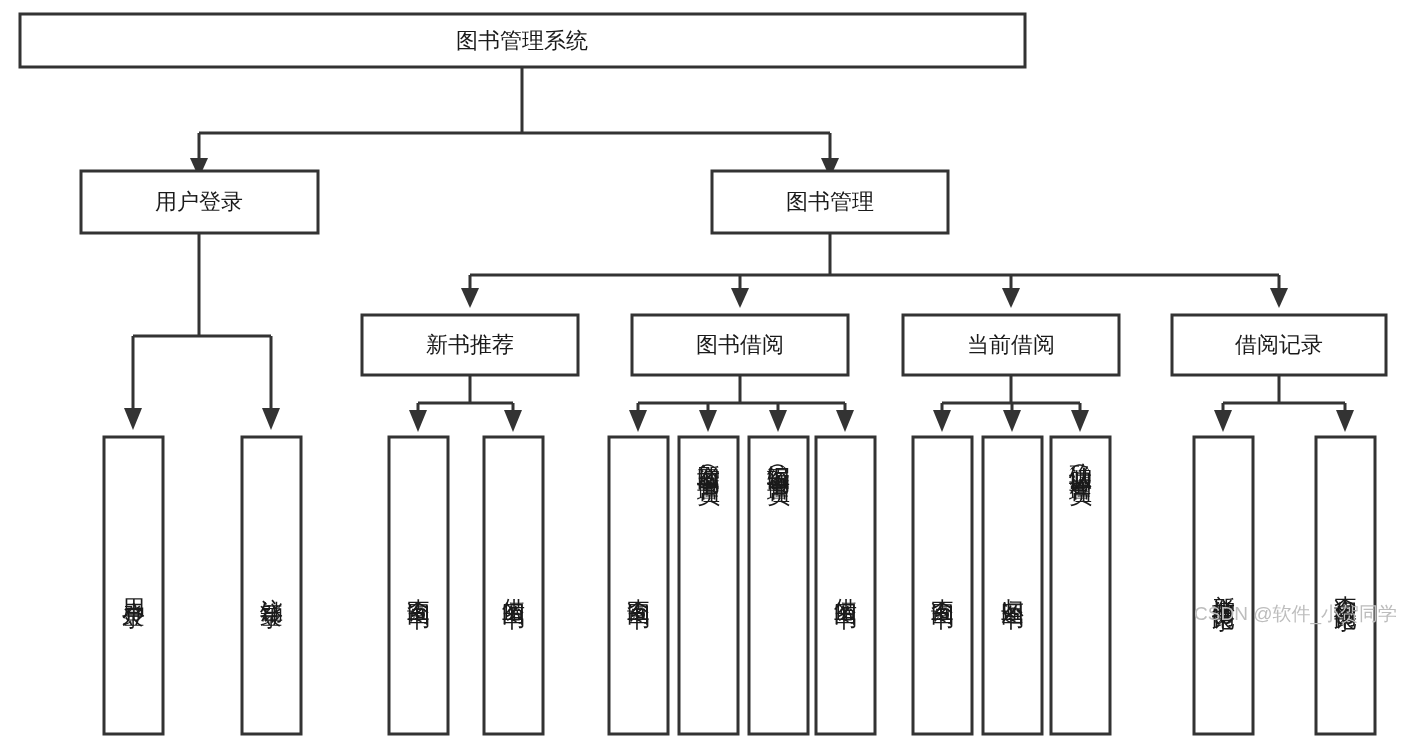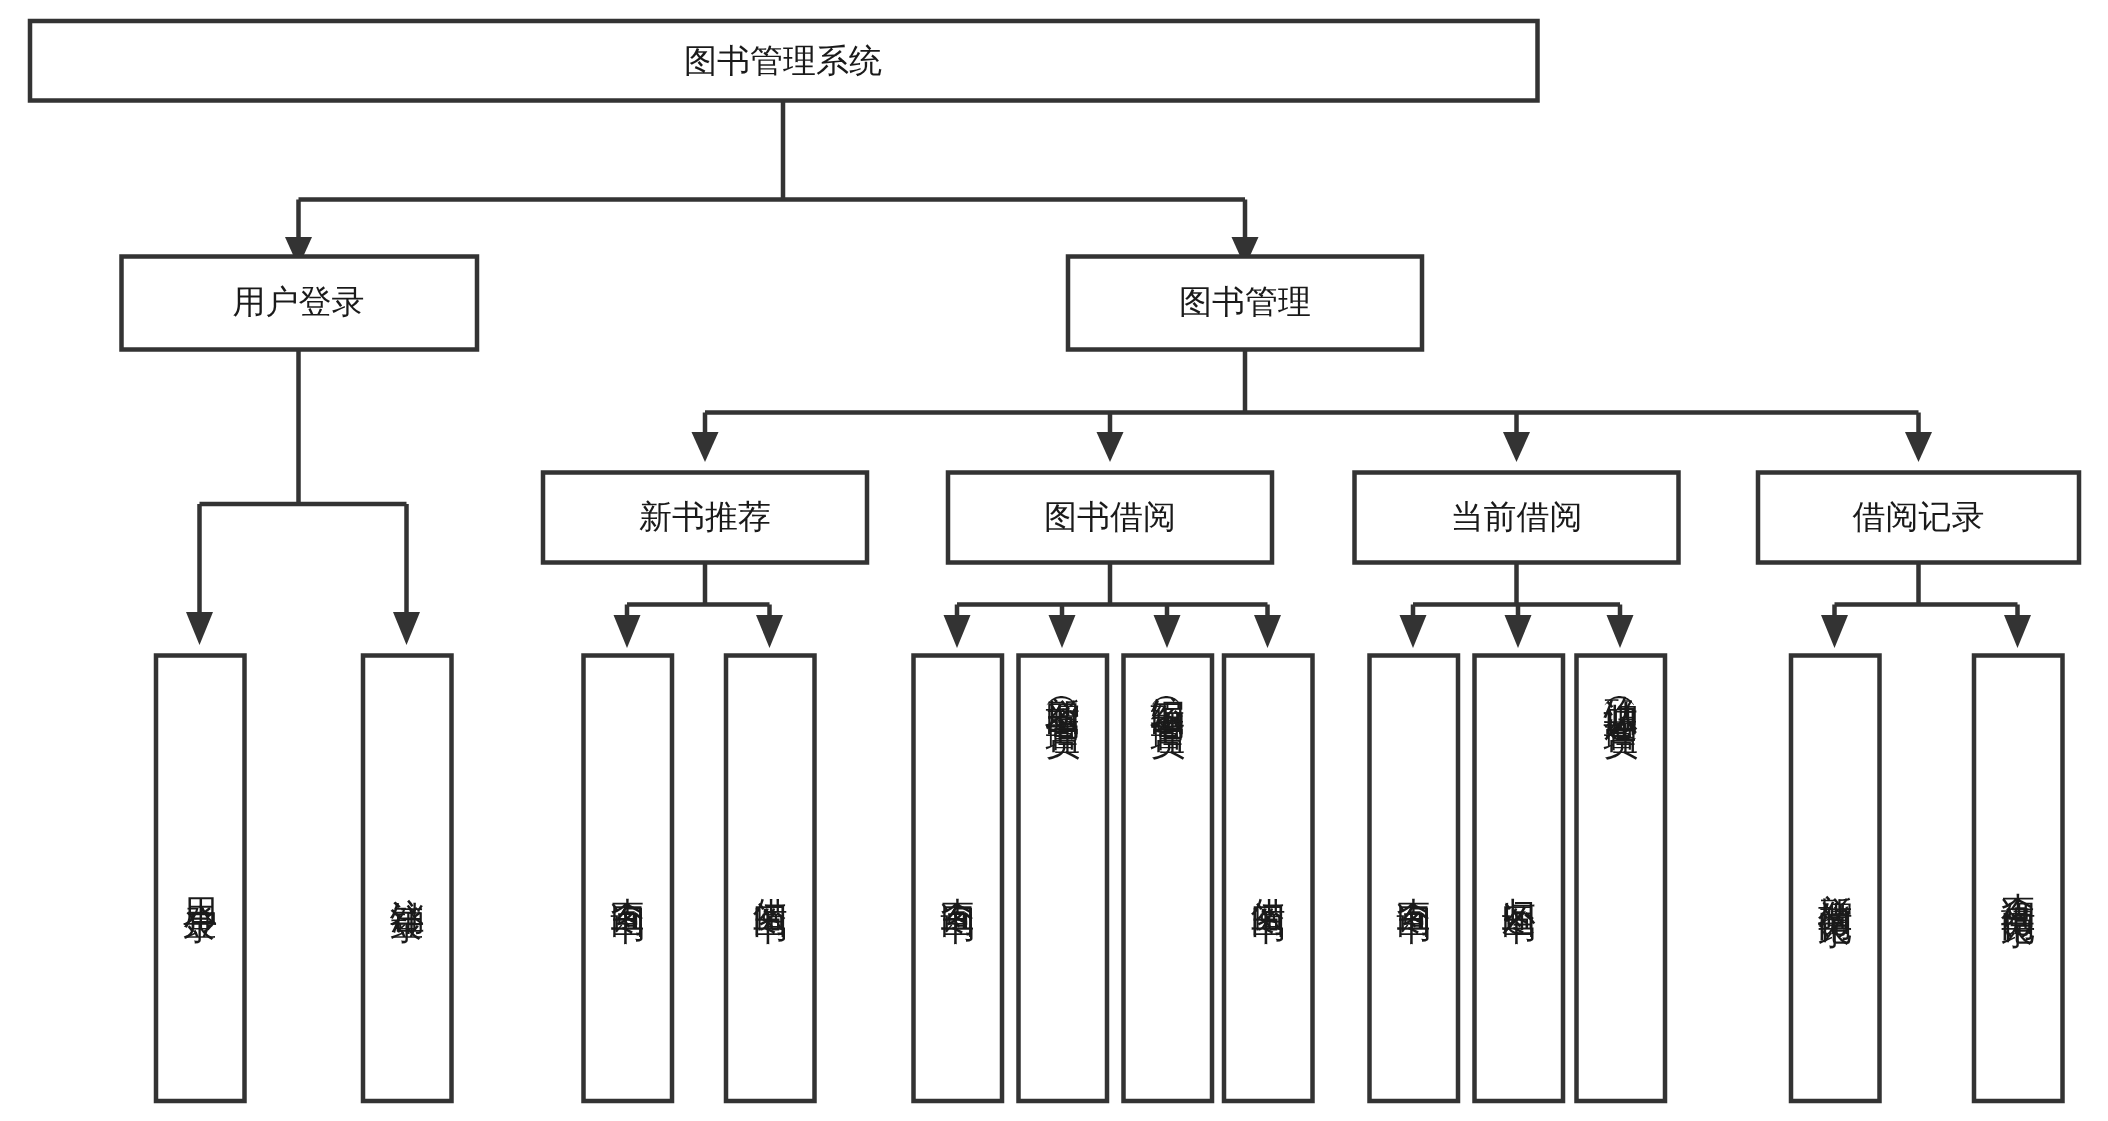--- a/index.html
+++ b/index.html
@@ -208,14 +208,15 @@
   </div>
 
   <div class="node-label-v-wrap" style="left:1194px; top:437px; width:59px; height:297px;">
     <span class="node-label-v">新增借阅记录</span>
   </div>
 
   <div class="node-label-v-wrap" style="left:1316px; top:437px; width:59px; height:297px;">
     <span class="node-label-v">查询借阅记录</span>
   </div>
 
+  <div class="watermark">CSDN @软件_小贺同学</div>
 
 </div>
 
 </body></html>

